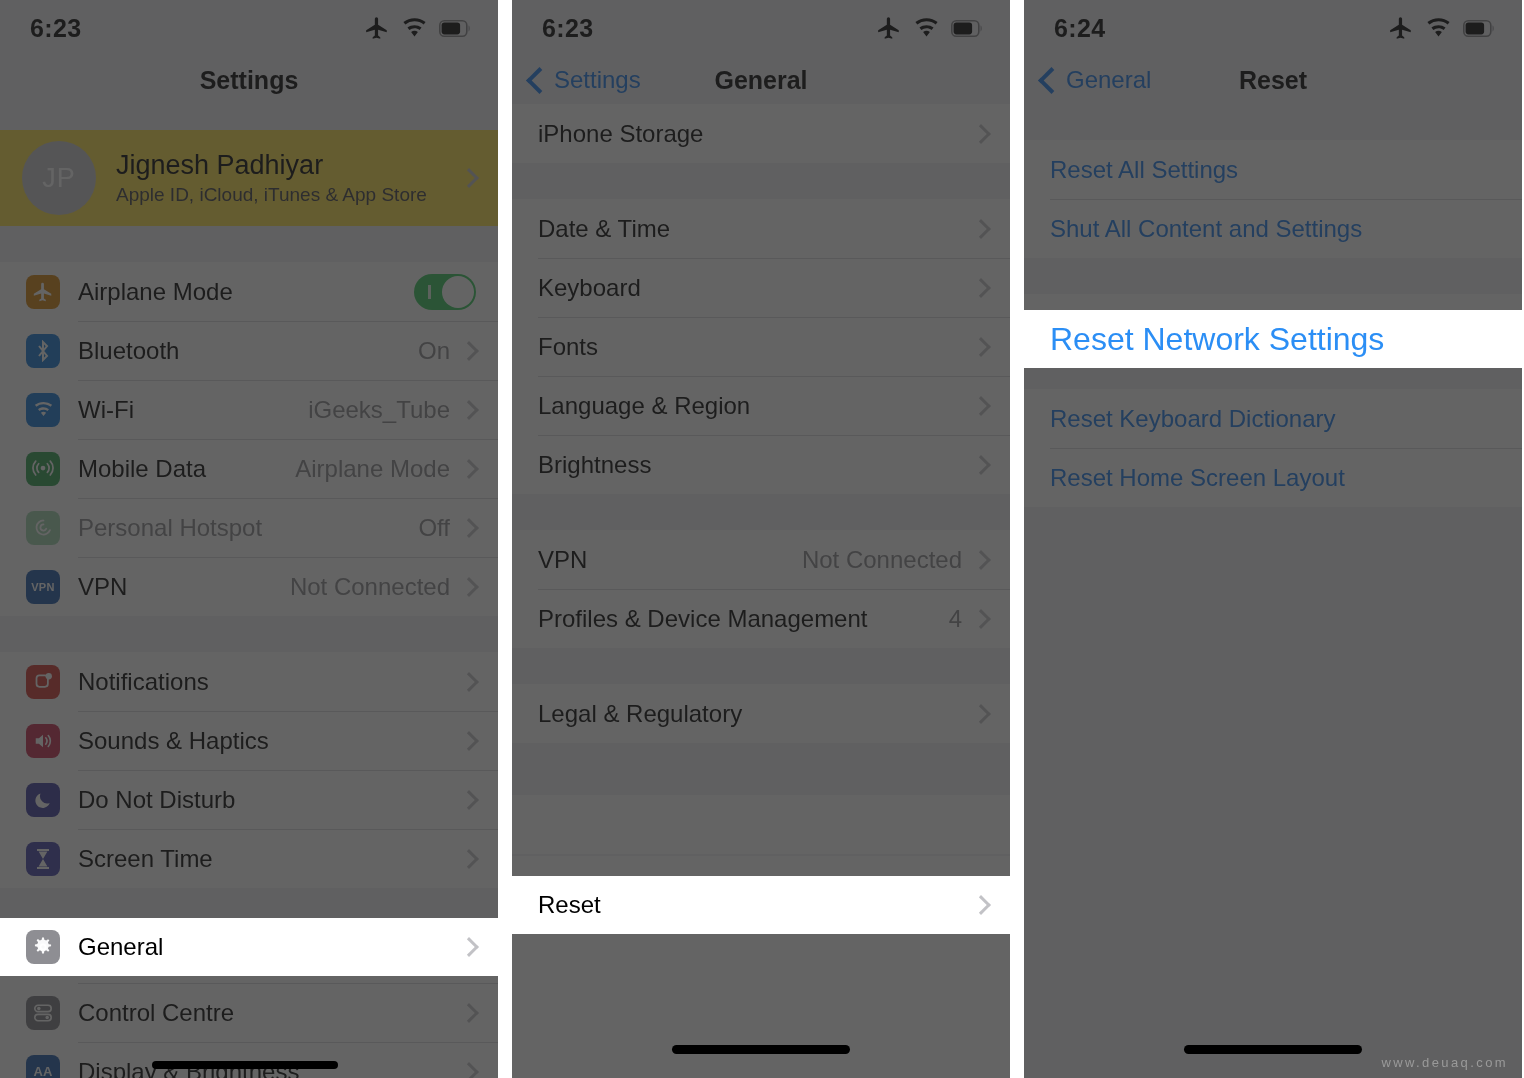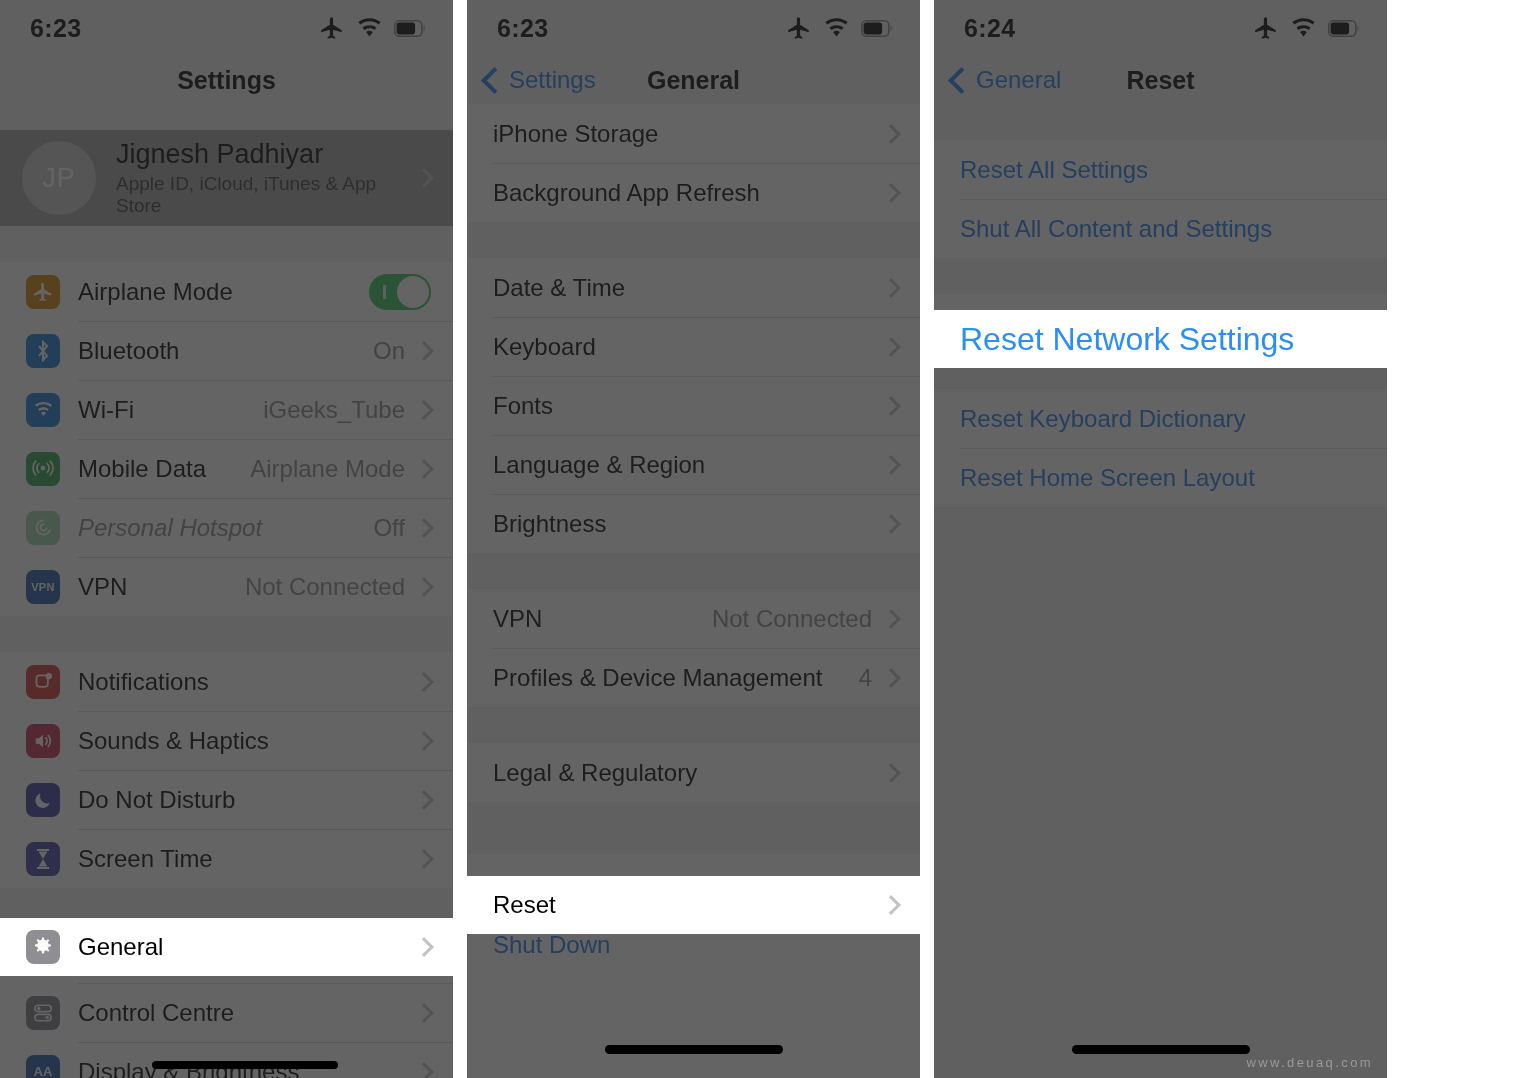--- a/index.html
+++ b/index.html
@@ -7,21 +7,21 @@
     width:1524px;height:1078px;
     background:#ffffff;
     font-family:"Liberation Sans", sans-serif;
     overflow:hidden;
   }
   .stage{position:relative;width:1524px;height:1078px;display:flex;gap:14px;background:#fff;}
 
   
   .panel{
     position:relative;
-    width:453px;height:1078px;
+    width:498px;height:1078px;
     background:#ffffff;
     overflow:hidden;
     flex:0 0 auto;
   }
   .panel .screen{position:absolute;inset:0;background:#ffffff;}
 
   
   .dim{position:absolute;inset:0;background:rgba(40,40,40,.72);z-index:40;pointer-events:none;}
 
   
@@ -61,39 +61,39 @@
     display:flex;align-items:center;
     height:59px;padding:0 22px 0 26px;
     background:#ffffff;
   }
   .row + .row::after{
     content:"";position:absolute;left:26px;right:0;top:0;height:1px;background:#d8d8dc;
   }
   .row.withicon + .row.withicon::after{left:78px;}
   .row-label{font-size:24px;color:#000;white-space:nowrap;}
   .row-label.blue{color:#1a7bed;}
-  .row-label.muted{color:#8a8a8e;font-style:italic;}
+  .row-label.muted{color:#8a8a8e;}
   .row-value{margin-left:auto;font-size:24px;color:#8a8a8e;white-space:nowrap;}
   .row-value + .chev{margin-left:12px;}
   .chev{
     width:11px;height:11px;border-top:3px solid #c2c2c6;border-right:3px solid #c2c2c6;
     transform:rotate(45deg);flex:0 0 auto;
   }
   .row-label + .chev{margin-left:auto;}
 
   
   .appicon{
     width:34px;height:34px;border-radius:8px;margin-right:18px;flex:0 0 auto;
     display:flex;align-items:center;justify-content:center;color:#fff;
   }
   .appicon svg{display:block;}
   .appicon.faded{opacity:.45;}
 
   
-  .acct{display:flex;align-items:center;height:96px;padding:0 22px 0 22px;background:#a3a3a3;position:relative;}
+  .acct{display:flex;align-items:center;height:96px;padding:0 22px 0 22px;background:#fde047;position:relative;}
   .avatar{
     width:74px;height:74px;border-radius:50%;background:#c9c9ce;
     display:flex;align-items:center;justify-content:center;
     font-size:27px;color:#ffffff;letter-spacing:1px;flex:0 0 auto;margin-right:20px;
   }
   .acct-text{display:flex;flex-direction:column;gap:3px;}
   .acct-name{font-size:27px;color:#000;}
   .acct-sub{font-size:19px;color:#3c3c43;}
 
   
@@ -365,24 +365,20 @@
         </div>
         <div class="nav-title">General</div>
       </div>
 
       <div class="list">
         <div class="group">
           <div class="row">
             <span class="row-label">iPhone Storage</span>
             <span class="chev"></span>
           </div>
-          <div class="row">
-            <span class="row-label">Background App Refresh</span>
-            <span class="chev"></span>
-          </div>
         </div>
 
         <div class="gap"></div>
 
         <div class="group">
           <div class="row">
             <span class="row-label">Date &amp; Time</span>
             <span class="chev"></span>
           </div>
           <div class="row">

